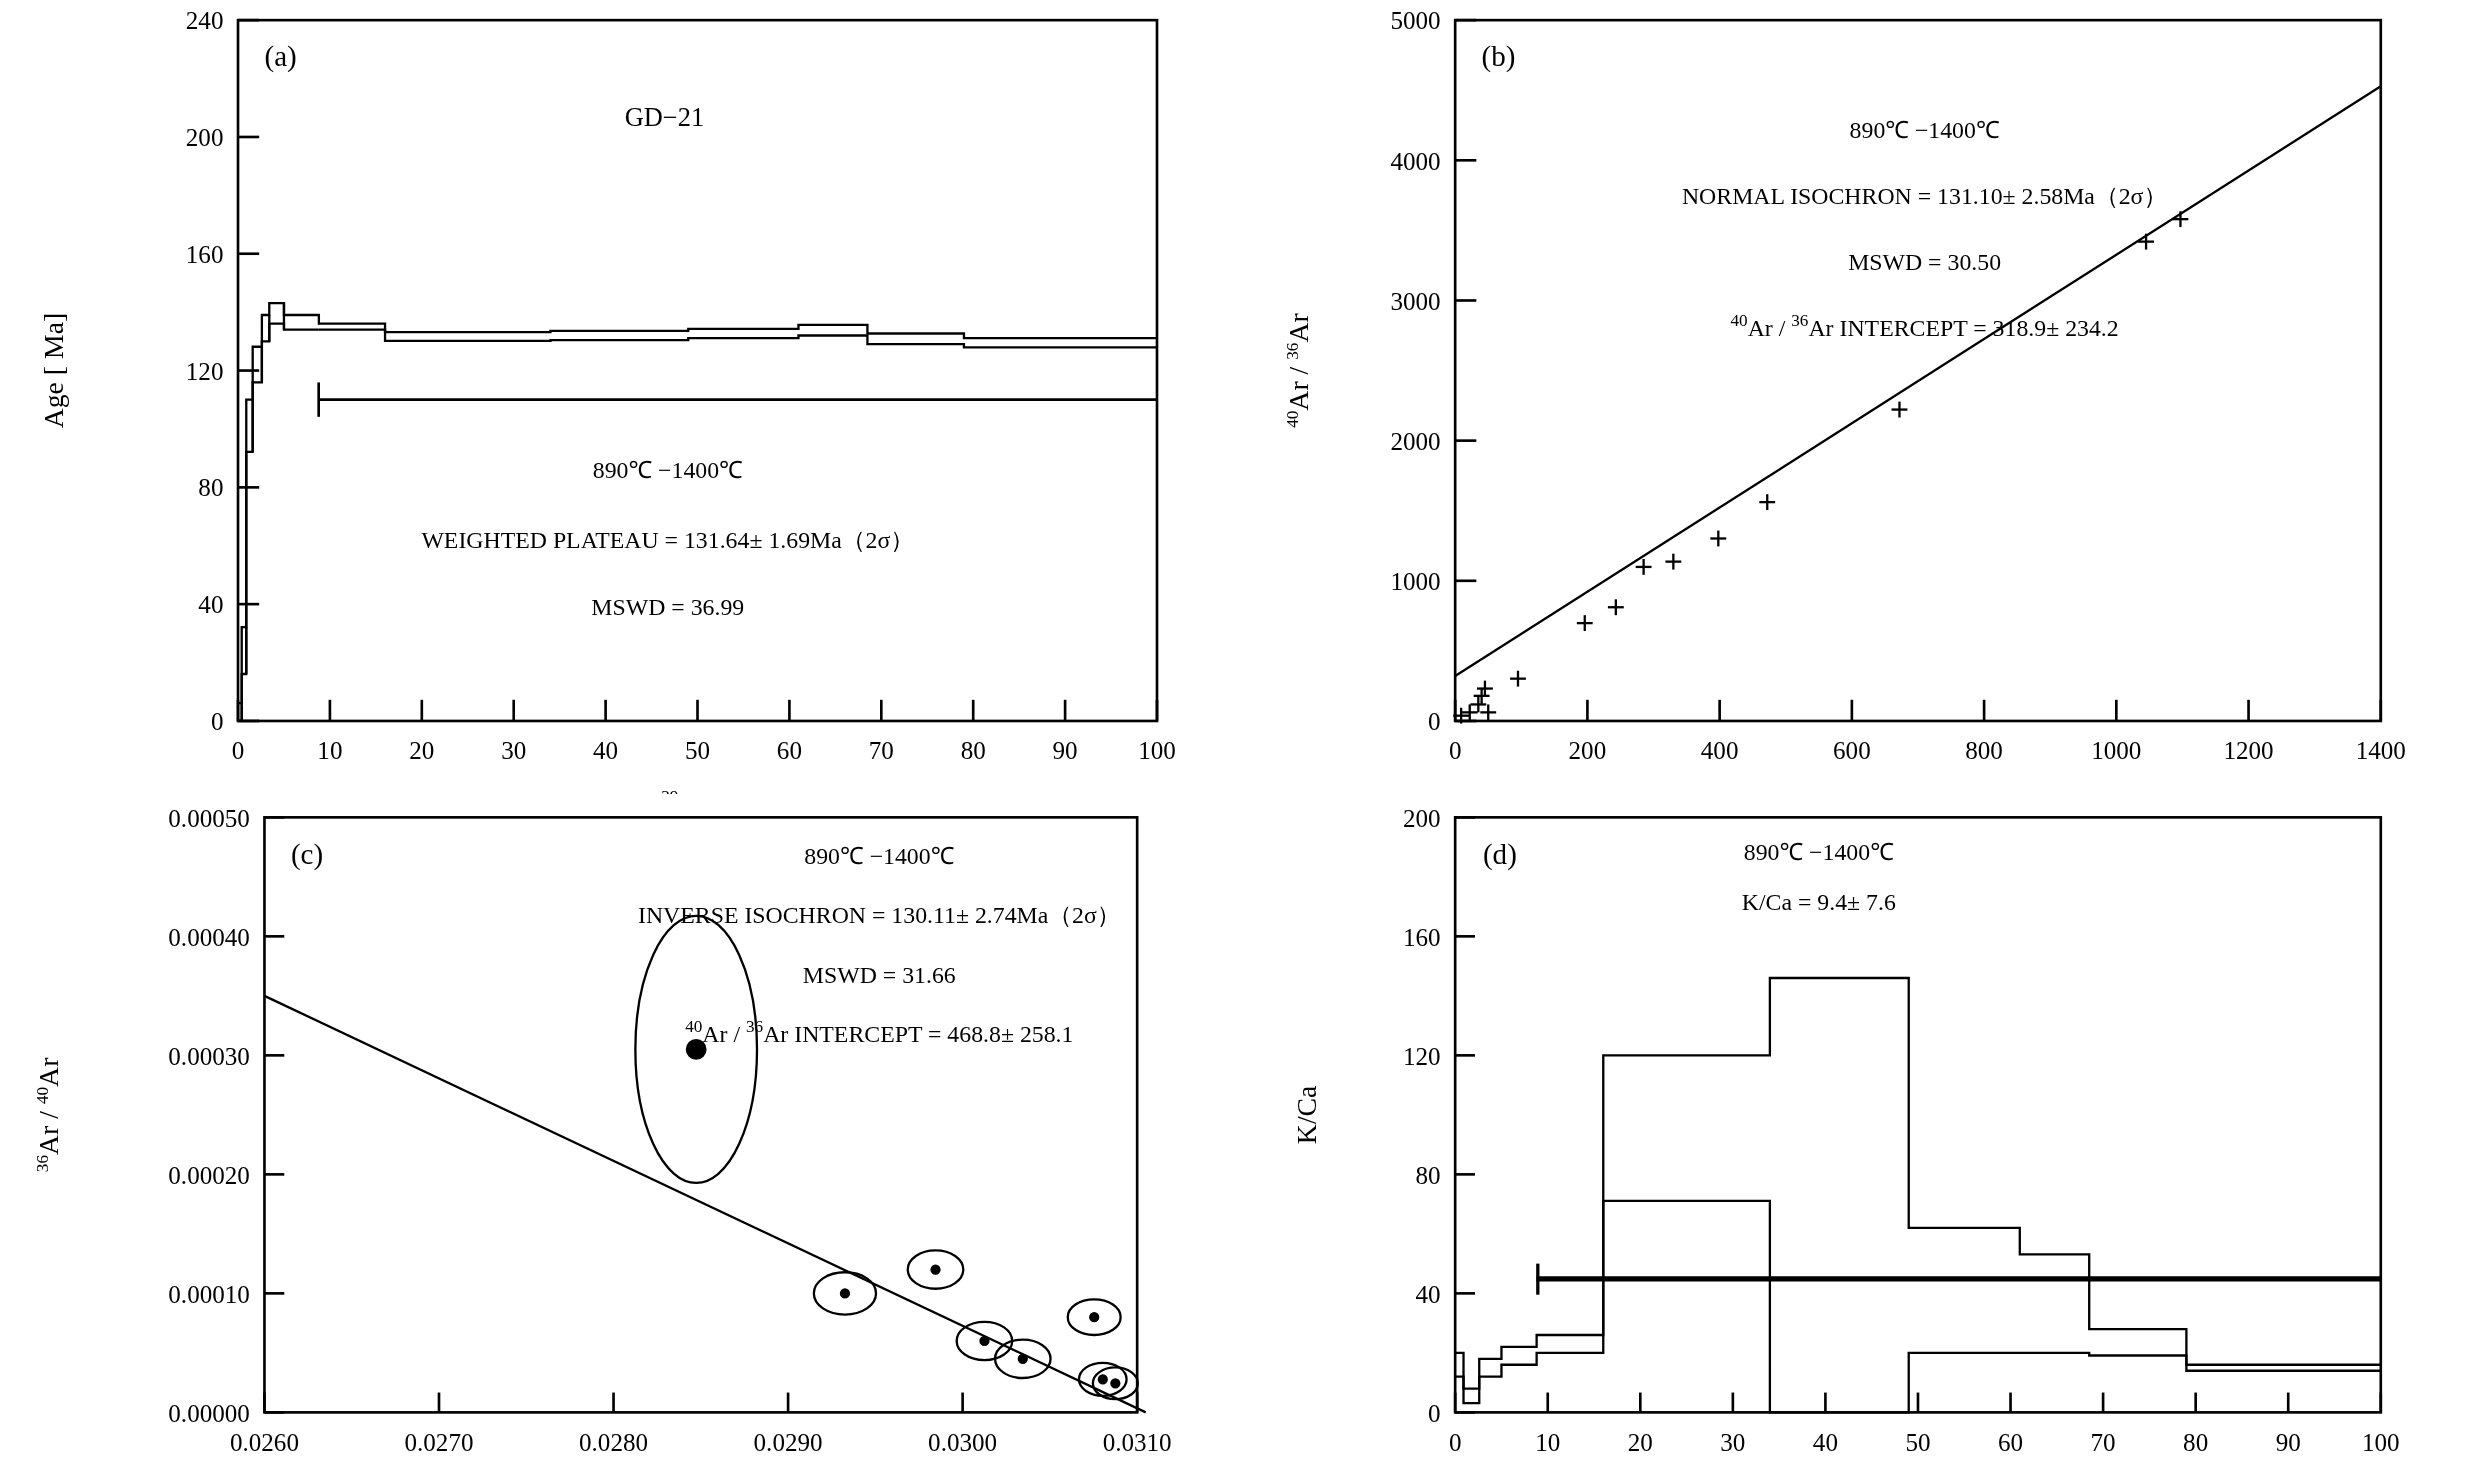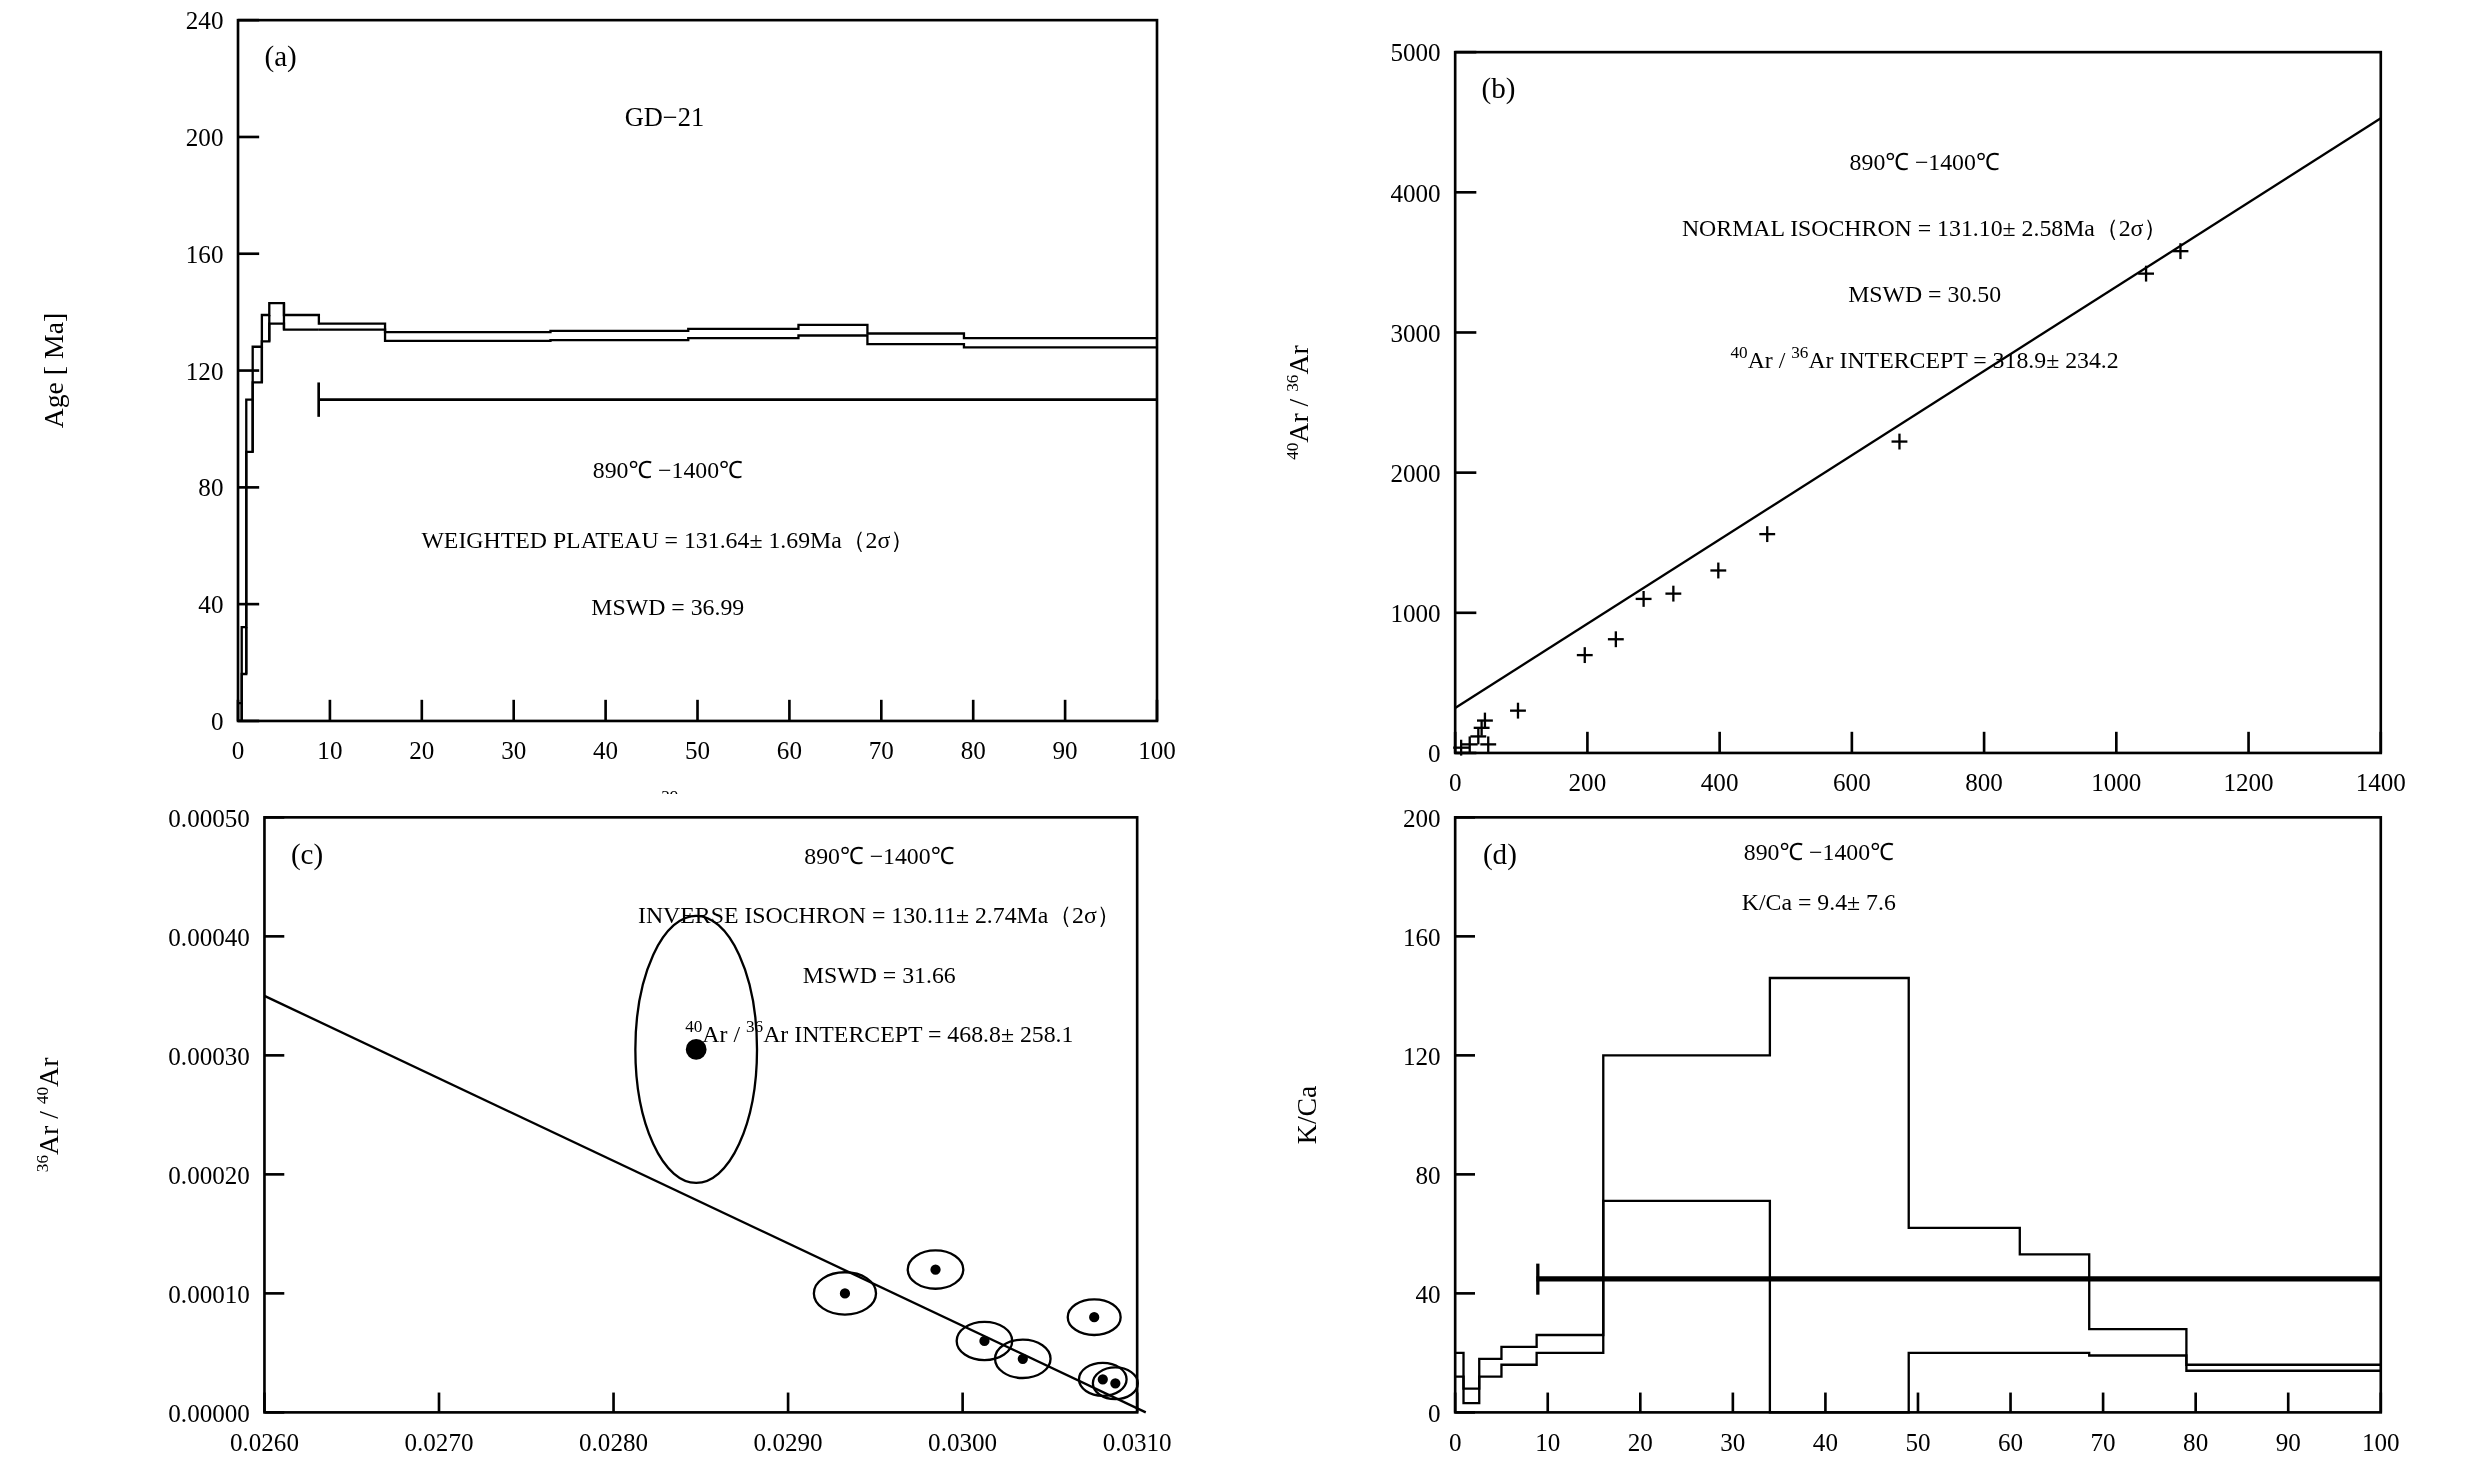--- a/index.html
+++ b/index.html
@@ -124,21 +124,21 @@
       <text class="axis-title" x="95" y="560" text-anchor="middle" transform="rotate(-90 95 560)">Age [ Ma]</text>
 
       <g>
         <text class="axis-title" x="1055" y="1230" text-anchor="middle">
           <tspan>Cumulative </tspan><tspan class="sup" dy="-18">39</tspan><tspan dy="18">Ar Released [ %]</tspan>
         </text>
       </g>
     </svg>
   </div>
 
-  <div class="panel" style="left:1237px; top:0px; width:1237px; height:794px;margin-top:32px;">
+  <div class="panel" style="left:1237px; top:0px; width:1237px; height:794px;">
     <svg width="1237" height="794" viewBox="0 0 1871 1200">
       <g>
         <rect x="330" y="30" width="1400" height="1060" fill="none" stroke="#000" stroke-width="4"></rect>
       </g>
 
       <g stroke="#000" stroke-width="4">
         <line x1="330" y1="1090" x2="362" y2="1090"></line>
         <line x1="330" y1="878" x2="362" y2="878"></line>
         <line x1="330" y1="666" x2="362" y2="666"></line>
         <line x1="330" y1="454" x2="362" y2="454"></line>

